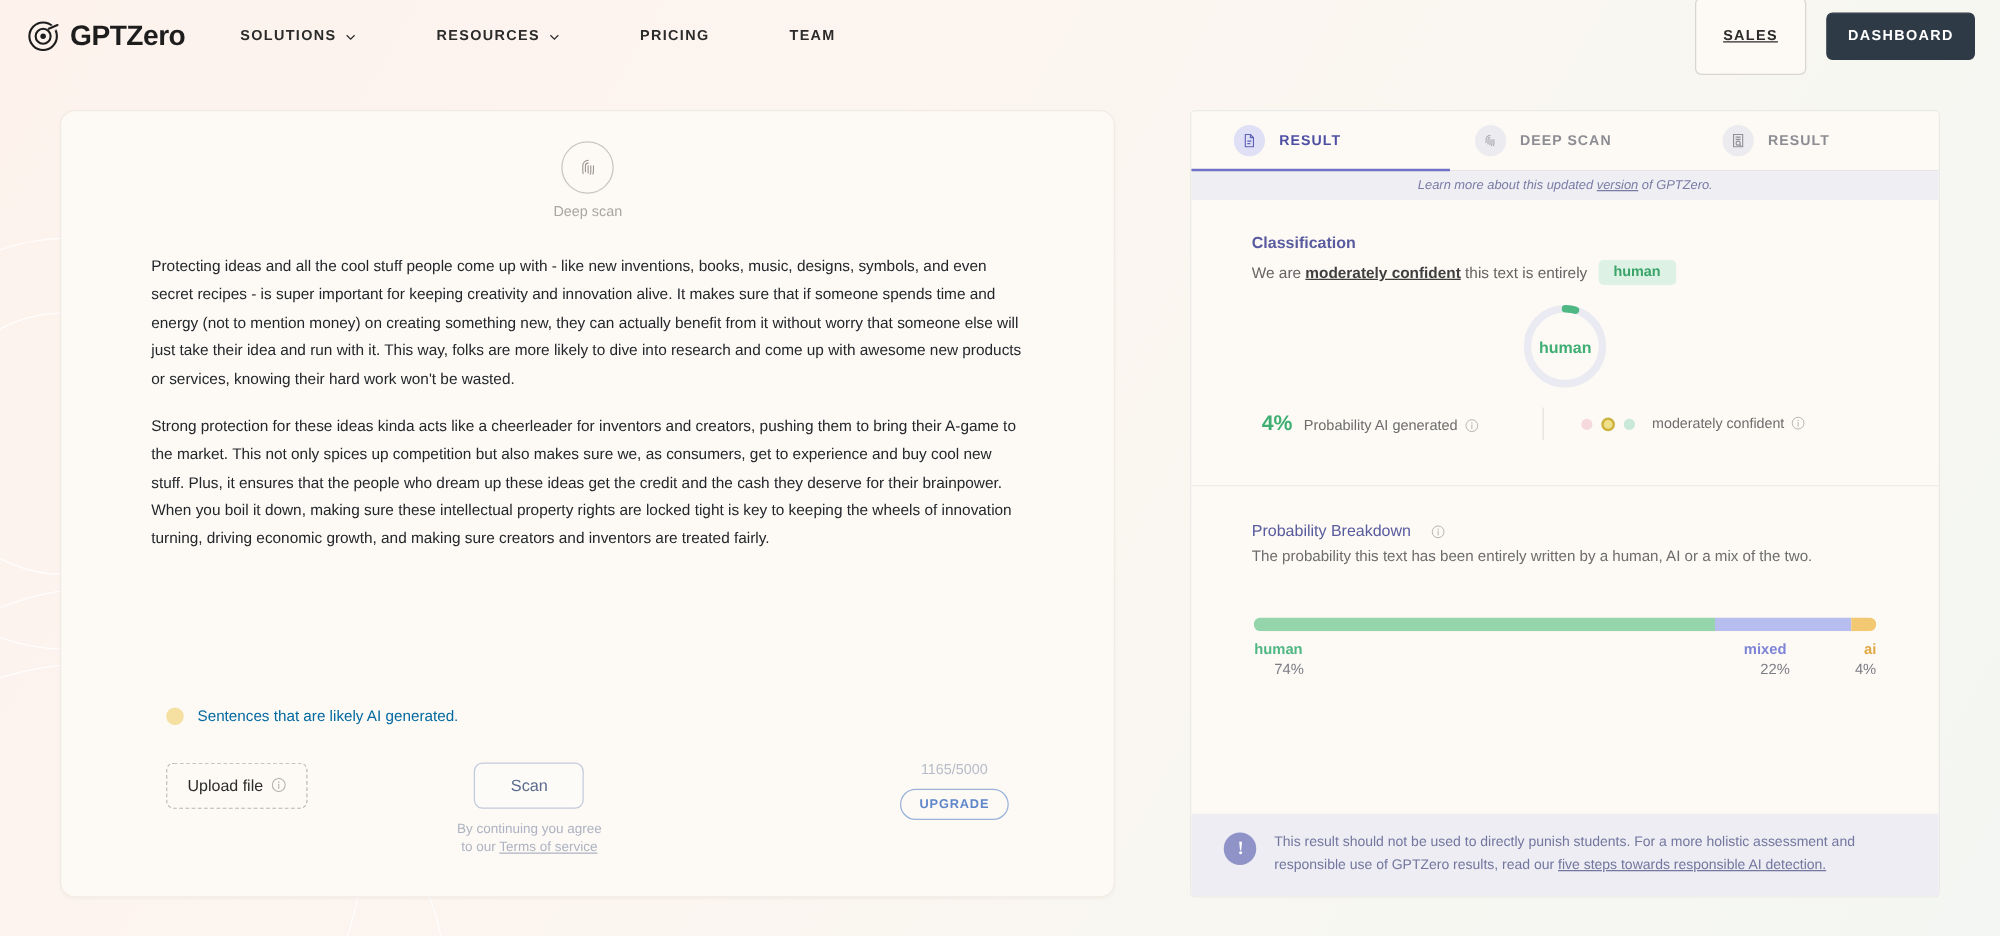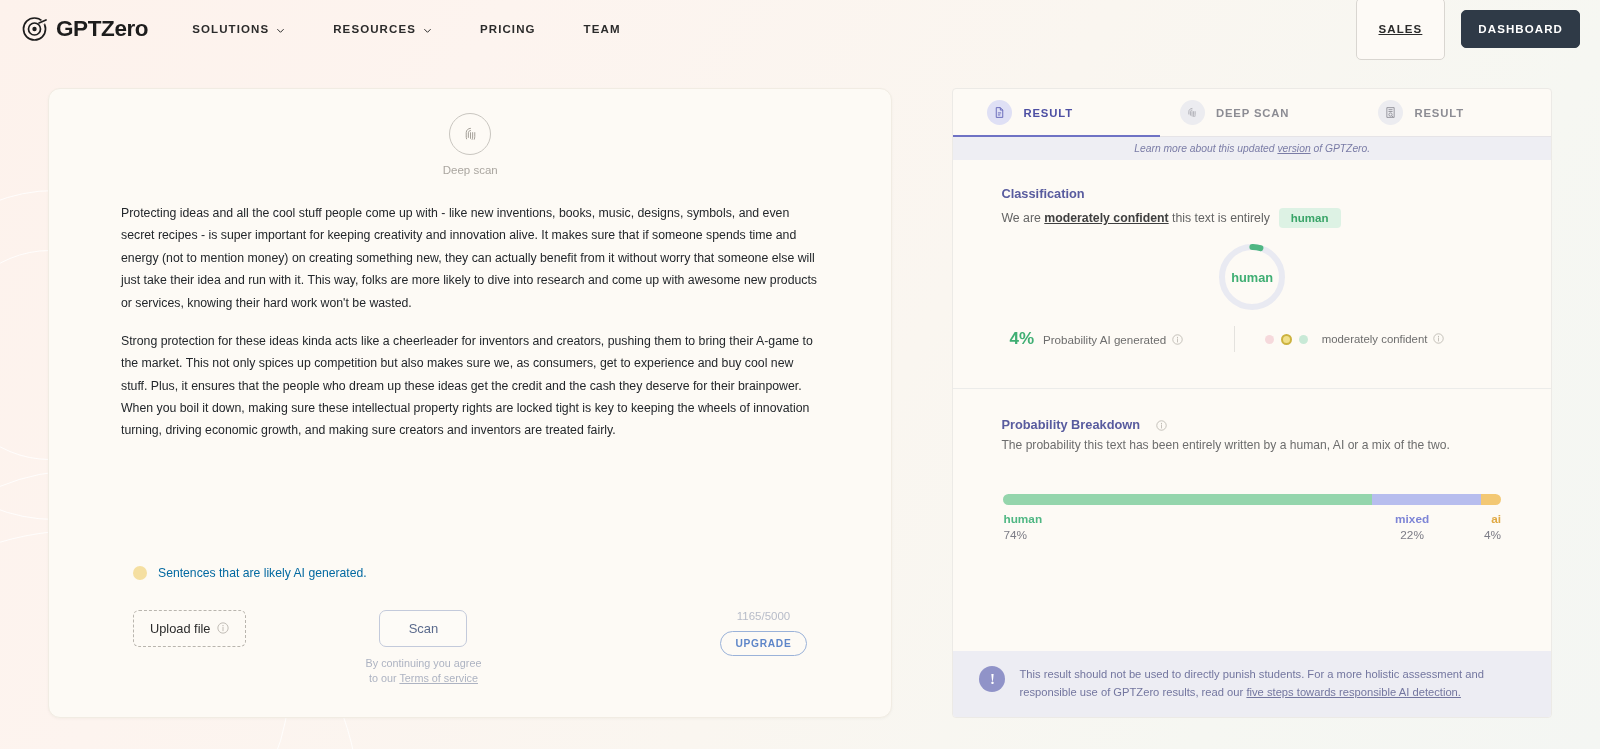--- a/index.html
+++ b/index.html
@@ -26,21 +26,21 @@
     position: relative; z-index: 5;
     height: 58px; width: 100%;
     display: flex; align-items: center;
     padding: 0 20px 0 22px;
   }
   .brand { display: flex; align-items: center; gap: 8px; margin-right: 20px; }
   .brand-mark { width: 26px; height: 26px; flex: 0 0 26px; }
   .brand-name {
     font-size: 22.5px; font-weight: 700; letter-spacing: -0.4px; color: #1d1d1d;
   }
-  .nav-links { display: flex; align-items: center; gap: 0; }
+  .nav-links { display: flex; align-items: center; gap: 16px; }
   .nav-link {
     display: flex; align-items: center; gap: 7px;
     font-size: 11.5px; font-weight: 600; letter-spacing: 1.1px;
     color: #2b2b2b; padding: 8px 24px; cursor: pointer;
     white-space: nowrap;
   }
   .chev { width: 9px; height: 9px; display: inline-block; }
   .nav-right { margin-left: auto; display: flex; align-items: center; gap: 16px; }
   .btn-sales {
     font-size: 11.5px; font-weight: 600; letter-spacing: 1.1px; color: #2b2b2b;
@@ -171,28 +171,28 @@
   .vsep { width: 1px; height: 26px; background: #e4e2de; margin: 0 30px 0 auto; }
   .metric-right { display: flex; align-items: center; gap: 14px; margin-right: auto; }
   .dots { display: flex; align-items: center; gap: 7px; }
   .dot { width: 9px; height: 9px; border-radius: 50%; }
   .dot.sel { width: 11px; height: 11px; border: 2px solid #ccb23f; background: #f1e08a; }
   .conf-lbl { font-size: 11.4px; color: #6d6d6d; display: flex; align-items: center; gap: 6px; }
 
   .divider { height: 1px; background: #ececea; margin: 36px 0 0 0; }
 
   .breakdown { padding: 28px 48px 0 48px; }
-  .bd-title { font-size: 12.8px; font-weight: 700; color: #585b9e; display: flex; align-items: center; gap: 16px; }
+  .bd-title { font-size: 12.8px; font-weight: 400; color: #585b9e; display: flex; align-items: center; gap: 16px; }
   .bd-sub { margin-top: 6px; font-size: 12.1px; color: #6d6d6d; }
 
   .bar-wrap { margin: 42px 50px 0 50px; }
   .bar { display: flex; height: 11px; border-radius: 6px; overflow: hidden; }
   .bar-labels { display: flex; margin-top: 7px; }
   .bar-lab { font-size: 11.8px; font-weight: 700; }
-  .bar-val { font-size: 11.8px; color: #7c7c86; font-weight: 400; margin-top: 2px; }
+  .bar-val { font-size: 11.8px; color: #7c7c86; font-weight: 400; margin-top: 2px; margin-left: 16px; }
   .bl-col { display: flex; flex-direction: column; align-items: flex-start; }
 
   .footnote {
     margin-top: auto; background: #ededf3; display: flex; gap: 14px;
     padding: 15px 30px 15px 26px; align-items: flex-start;
   }
   .fn-icon {
     width: 26px; height: 26px; border-radius: 50%; background: #9093c8;
     color: #fff; display: flex; align-items: center; justify-content: center;
     font-size: 15px; font-weight: 700; flex: 0 0 26px; font-family: "Liberation Serif", serif;

